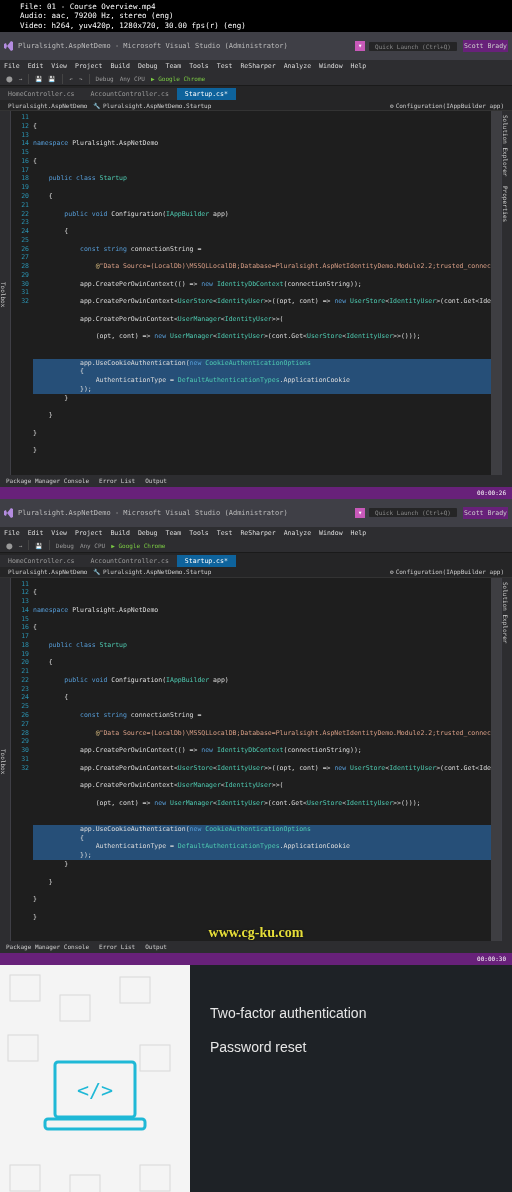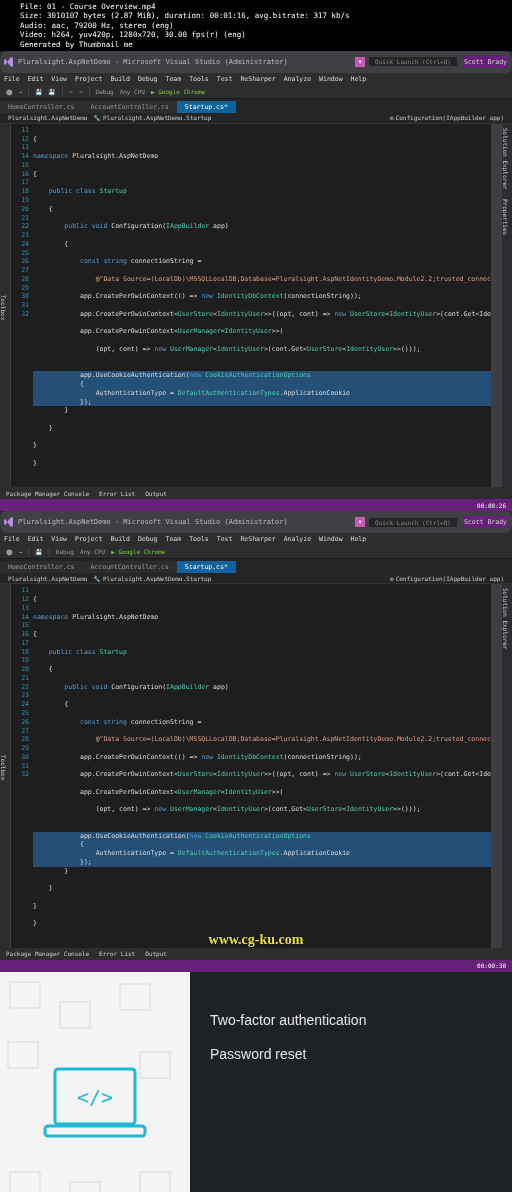--- a/index.html
+++ b/index.html
@@ -1,19 +1,19 @@
 <!DOCTYPE html>
 <html><head>
 <meta charset="utf-8">
 <style>
 * { margin:0; padding:0; box-sizing:border-box; }
 body { width:512px; background:#000; font-family:Consolas,monospace; font-size:7px; color:#ccc; }
 .meta { background:#000; color:#fff; padding:2px 20px; line-height:1.25; font-size:7.5px; }
 .vs { background:#2d2d30; position:relative; }
-.titlebar { background:#3f3f46; height:22px; display:flex; align-items:center; padding:0 4px; color:#bbb;border-radius:7px; }
+.titlebar { background:#3f3f46; height:28px; display:flex; align-items:center; padding:0 4px; color:#bbb; }
 .logo { width:10px; height:10px; margin-right:4px; }
 .logo svg { width:100%; height:100%; }
 .spacer { flex:1; }
 .quick { background:#252526; padding:1px 6px; border-radius:1px; color:#888; font-size:6px; margin-right:6px; }
 .user { color:#ccc; font-size:6.5px; background:#68217a; padding:2px 1px; }
 .menu { background:#2d2d30; height:12px; display:flex; align-items:center; padding:0 4px; gap:8px; color:#ddd; font-size:6.5px; }
 .toolbar { background:#2d2d30; height:14px; display:flex; align-items:center; padding:0 6px; gap:6px; color:#999; font-size:6px; border-bottom:1px solid #1a1a1a; }
 .tb-sep { width:1px; height:10px; background:#444; }
 .play { color:#7ac943; }
 .tabs { background:#252526; height:14px; display:flex; align-items:flex-end; font-size:6.5px; }
@@ -43,24 +43,22 @@
 .laptop { position:relative; z-index:1; }
 .slide3-right { flex:1; padding:40px 20px; color:#e6e6e6; font-family:Arial,sans-serif; }
 .slide3-right h3 { font-weight:400; font-size:14px; margin-bottom:18px; }
 .slide3-right p { font-weight:400; font-size:14px; }
 </style>
 </head>
 <body>
 
 <div class="meta">
   <div>File: 01 - Course Overview.mp4</div>
-  <div>Size: 3010107 bytes (2.87 MiB), duration: 00:01:16, avg.bitrate: 317 kb/s</div>
   <div>Audio: aac, 79200 Hz, stereo (eng)</div>
   <div>Video: h264, yuv420p, 1280x720, 30.00 fps(r) (eng)</div>
-  <div>Generated by Thumbnail me</div>
 </div>
 
 <div class="vs">
   <div class="titlebar">
     <span class="logo"><svg viewBox="0 0 10 10">
           <path fill="#b48ce0" d="M7 0 3 5l4 5 2-1V1zM0 3l2-1 1 3-1 3-2-1z"></path>
         </svg></span>
     <span>Pluralsight.AspNetDemo - Microsoft Visual Studio (Administrator)</span>
     <span class="spacer"></span>
     <span style="background:#c859b9;color:#fff;padding:1px 3px;margin-right:4px">▾</span>

